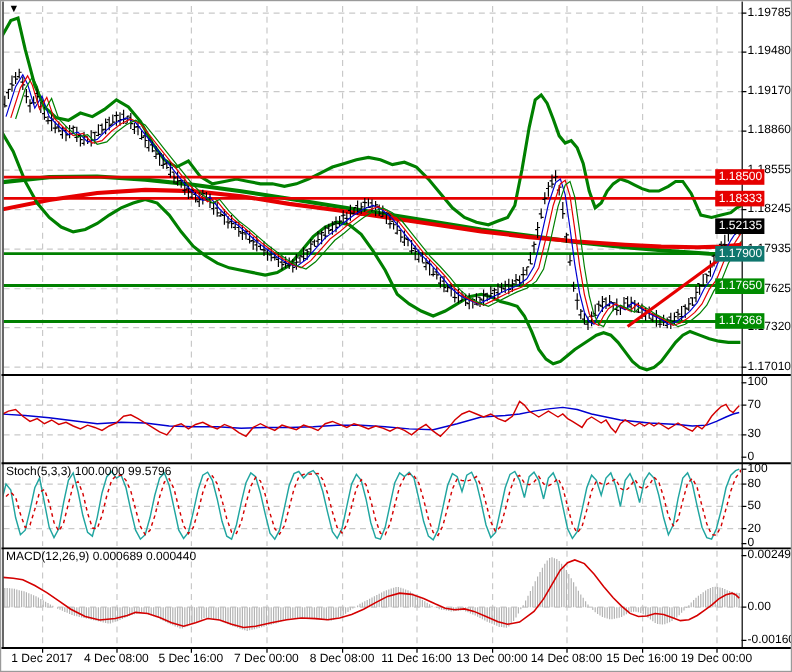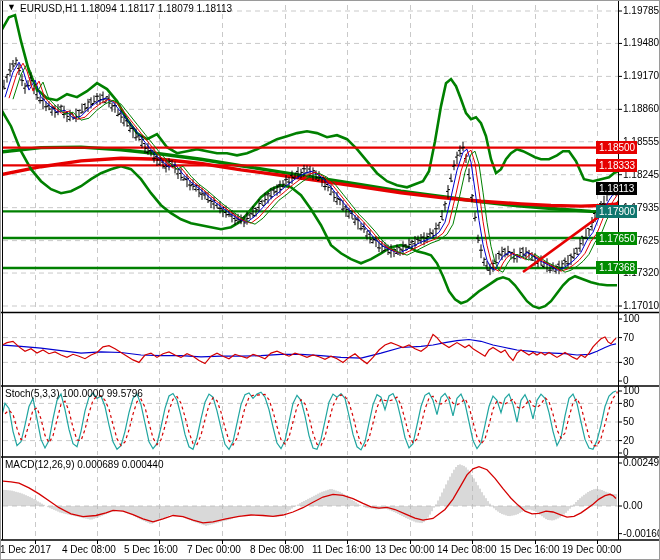--- a/index.html
+++ b/index.html
@@ -5,21 +5,21 @@
   html,body{margin:0;padding:0;background:#d4d0c8;}
   .wrap{position:relative;width:660px;height:560px;background:#ffffff;
         font-family:"Liberation Sans",sans-serif;overflow:hidden;border:1px solid #9a9a9a;box-sizing:border-box;}
   svg{position:absolute;left:0;top:0;}
   .title-row{position:absolute;left:19px;top:2px;font-size:10px;color:#000;white-space:nowrap;}
   .marker{position:absolute;left:6px;top:1px;font-size:9px;color:#000;}
   .ind-label{position:absolute;left:4px;font-size:10px;color:#000;white-space:nowrap;background:rgba(255,255,255,0.0);}
   .tick{position:absolute;left:622px;height:12px;line-height:12px;font-size:10px;color:#000;white-space:nowrap;}
   .badge{position:absolute;left:595px;width:41px;height:13px;line-height:13px;font-size:10px;color:#fff;
          padding-left:3px;box-sizing:border-box;white-space:nowrap;}
-  .date{position:absolute;top:543px;width:70px;font-size:10px;color:#000;white-space:nowrap;}
+  .date{position:absolute;top:543px;width:70px;font-size:10px;color:#000;text-align:center;white-space:nowrap;}
 </style>
 </head>
 <body>
 
 <div class="wrap">
   <svg id="plot" width="660" height="560">
       <defs>
         <clipPath id="plotclip">
           <rect x="2" y="0" width="615" height="539"></rect>
         </clipPath>
@@ -138,21 +138,20 @@
         <line x1="617" y1="421" x2="621" y2="421" stroke="#000000"></line>
         <line x1="617" y1="439.6" x2="621" y2="439.6" stroke="#000000"></line>
         <line x1="617" y1="452" x2="621" y2="452" stroke="#000000"></line>
         <line x1="617" y1="462" x2="621" y2="462" stroke="#000000"></line>
         <line x1="617" y1="505" x2="621" y2="505" stroke="#000000"></line>
         <line x1="617" y1="532.6366920915295" x2="621" y2="532.6366920915295" stroke="#000000"></line>
       </g>
     </svg>
 
   <div class="marker">▼</div>
-  <div class="title-row">EURUSD,H1 1.18094 1.18117 1.18079 1.18113</div>
 
   <div class="ind-label" style="top:387px">Stoch(5,3,3) 100.0000 99.5796</div>
   <div class="ind-label" style="top:458px">MACD(12,26,9) 0.000689 0.000440</div>
 
   <div id="price-scale">
       <div class="tick" style="top: 4px;">1.19785</div>
       <div class="tick" style="top: 36.4px; text-align: right;">1.19480</div>
       <div class="tick" style="top: 69.4px;">1.19170</div>
       <div class="tick" style="top: 102.3px;">1.18860</div>
       <div class="tick" style="top: 134.8px;">1.18555</div>
@@ -168,21 +167,21 @@
       <div class="tick" style="top: 384px;">100</div>
       <div class="tick" style="top: 397px;">80</div>
       <div class="tick" style="top: 415px;">50</div>
       <div class="tick" style="top: 433.6px; text-align: right;">20</div>
       <div class="tick" style="top: 446px;">0</div>
       <div class="tick" style="top: 456px;">0.002491</div>
       <div class="tick" style="top: 499px;">0.00</div>
       <div class="tick" style="top: 526.6px;">-0.001601</div>
       <div class="badge" style="top: 140.1px; background: rgb(230, 0, 0);">1.18500</div>
       <div class="badge" style="top: 157.9px; background: rgb(230, 0, 0);">1.18333</div>
-      <div class="badge" style="top: 181.2px; background: rgb(0, 0, 0);">1.18113</div>
+      <div class="badge" style="top: 181.2px; background: rgb(0, 0, 0);">1.52135</div>
       <div class="badge" style="top: 203.9px; background: #0f766e;">1.17900</div>
       <div class="badge" style="top: 230.5px; background: rgb(0, 139, 0);">1.17650</div>
       <div class="badge" style="top: 260.4px; background: rgb(0, 139, 0);">1.17368</div>
     </div>
   <div id="time-scale">
       <div class="date" style="left: -1px;">1 Dec 2017</div>
       <div class="date" style="left: 61px;">4 Dec 08:00</div>
       <div class="date" style="left: 123px;">5 Dec 16:00</div>
       <div class="date" style="left: 186px;">7 Dec 00:00</div>
       <div class="date" style="left: 249px;">8 Dec 08:00</div>

